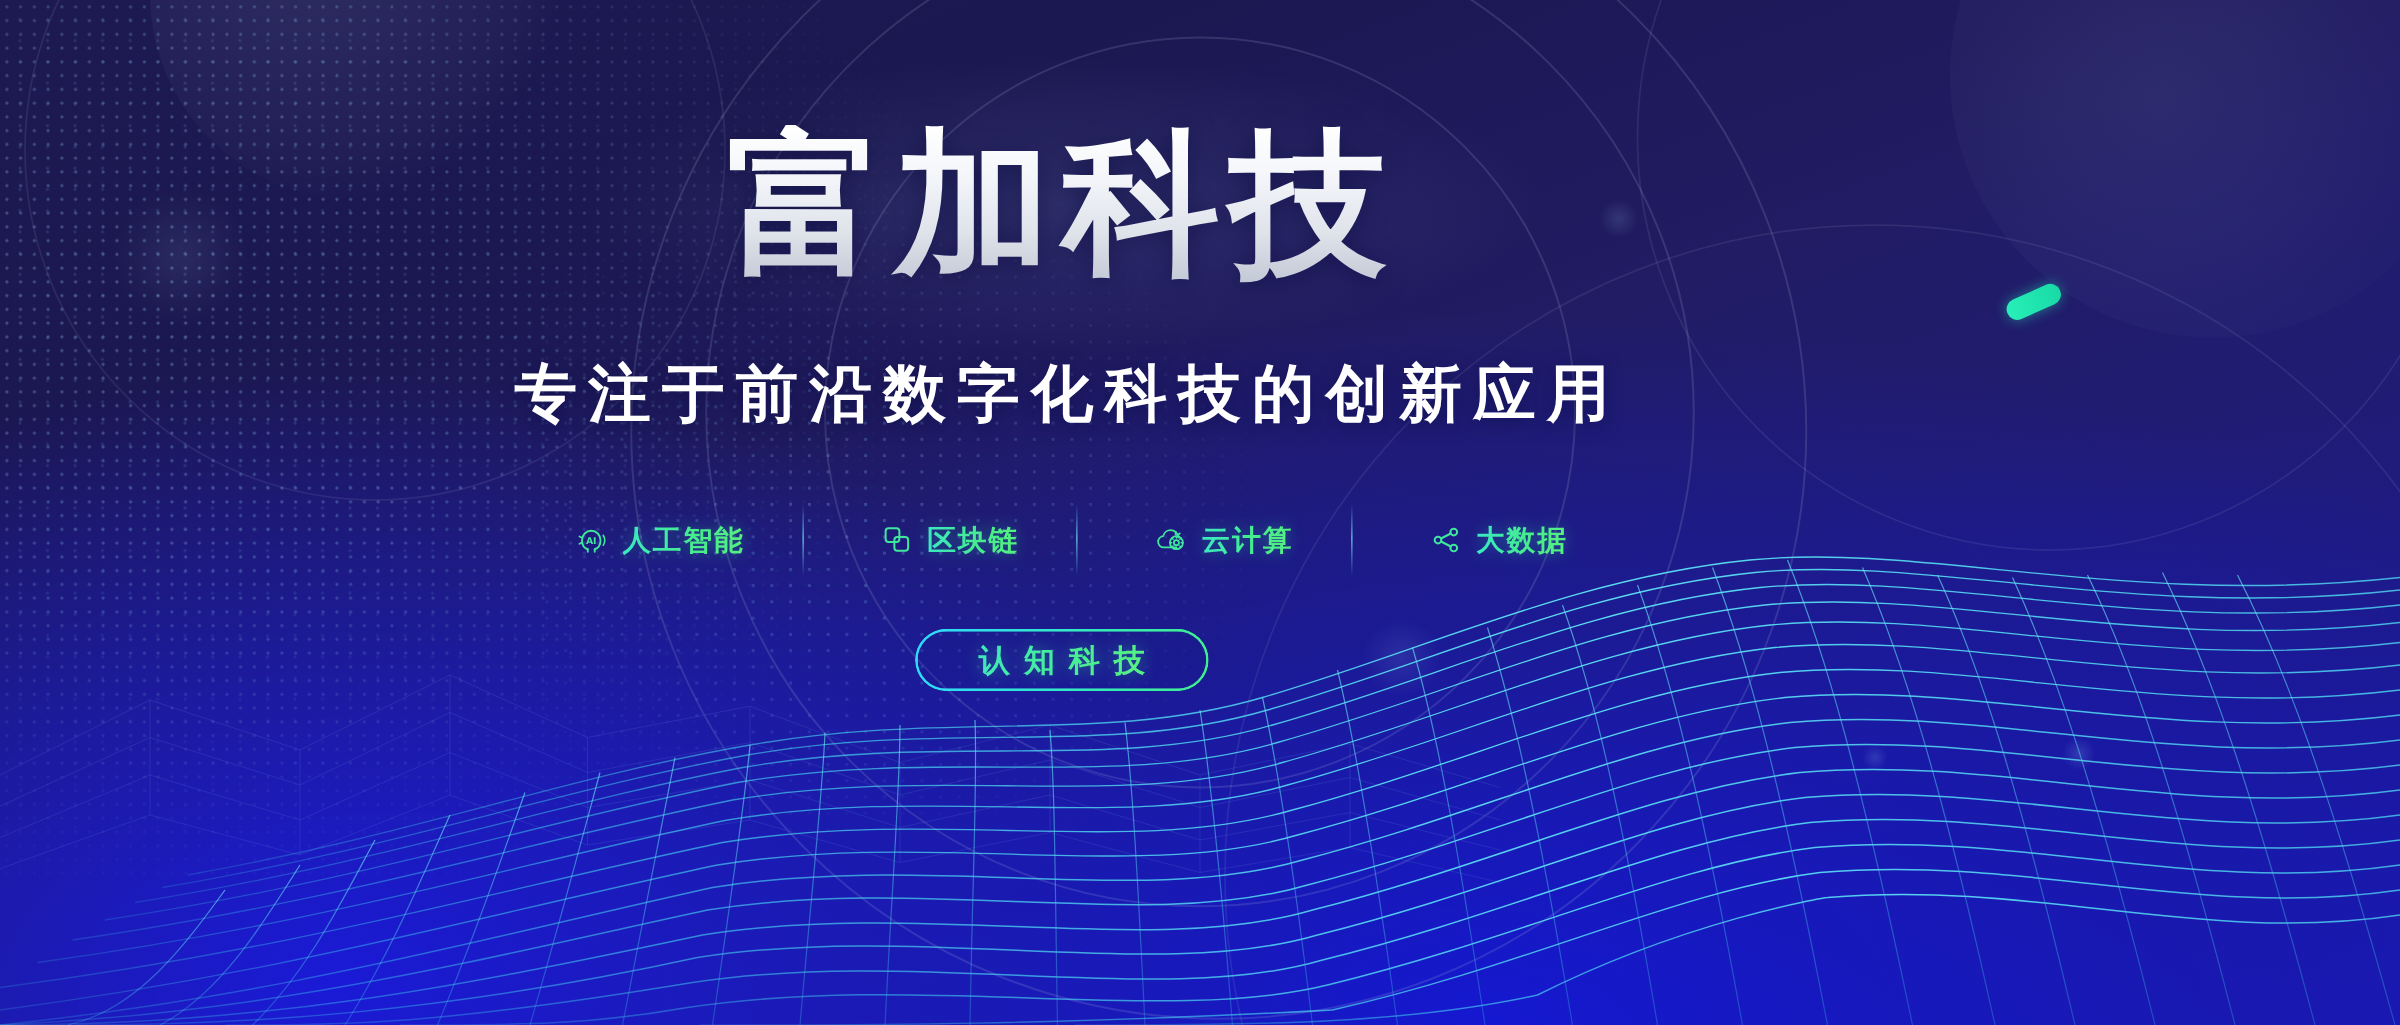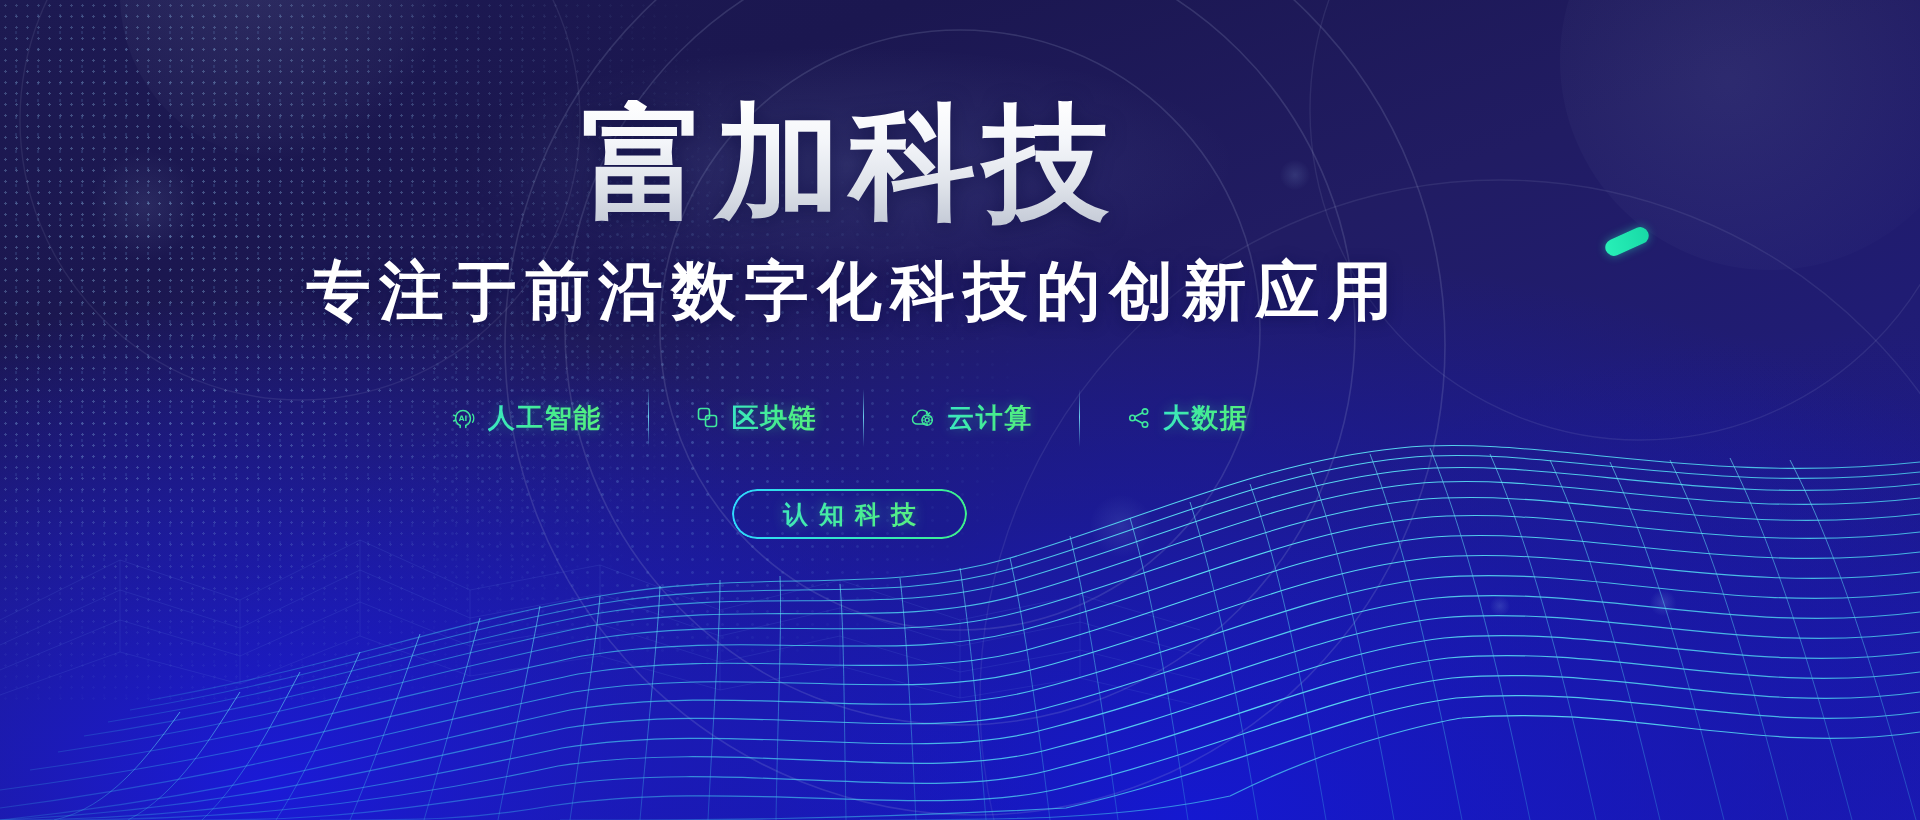--- a/index.html
+++ b/index.html
@@ -103,23 +103,23 @@
     left:1022px; top:135px;
     background:linear-gradient(100deg,#28f0b8,#18d9a6);
     border-radius:9px;
     transform:rotate(-24deg);
     box-shadow:0 0 10px rgba(40,240,184,0.45);
     z-index:40;
   }
 
   
   .subtitle {
-    margin-top:20px;
+    margin-top:54px;
     font-family:Liberation Mono, monospace;
-    font-size:64px;
+    font-size:50px;
     font-weight:700;
     color:#ffffff;
     letter-spacing:9px;
     text-indent:9px;
     text-shadow:0 2px 14px rgba(10,12,70,0.6);
     white-space:nowrap;
   }
 
   
   .features {
@@ -127,24 +127,24 @@
     display:flex; align-items:center; justify-content:center;
     gap:0;
   }
   .feature {
     display:flex; align-items:center;
     gap:11px;
     padding:0 46px;
     color:#3fe79d;
     white-space:nowrap;
   }
-  .feature .ico { display:flex; align-items:center; justify-content:flex-end; width:26px; height:26px; flex:0 0 26px; }
+  .feature .ico { display:flex; align-items:center; justify-content:flex-end; width:26px; height:26px; flex:0 0 26px;margin-left:16px; }
   .feature .lbl {
     font-family:"DejaVu Sans","Liberation Sans",sans-serif;
-    font-size:27px; font-weight:700; letter-spacing:1.5px;
+    font-size:23px; font-weight:700; letter-spacing:1.5px;
     background:linear-gradient(92deg,#3ae8c2 0%,#46ec8f 55%,#56f07f 100%);
     -webkit-background-clip:text; background-clip:text;
     -webkit-text-fill-color:transparent; color:transparent;
     filter:drop-shadow(0 0 6px rgba(50,230,150,0.35));
   }
   .divider {
     width:1px; height:58px;
     background:linear-gradient(180deg, rgba(90,220,255,0) 0%, rgba(120,235,255,0.85) 48%, rgba(90,220,255,0) 100%);
     flex:0 0 1px;
   }

